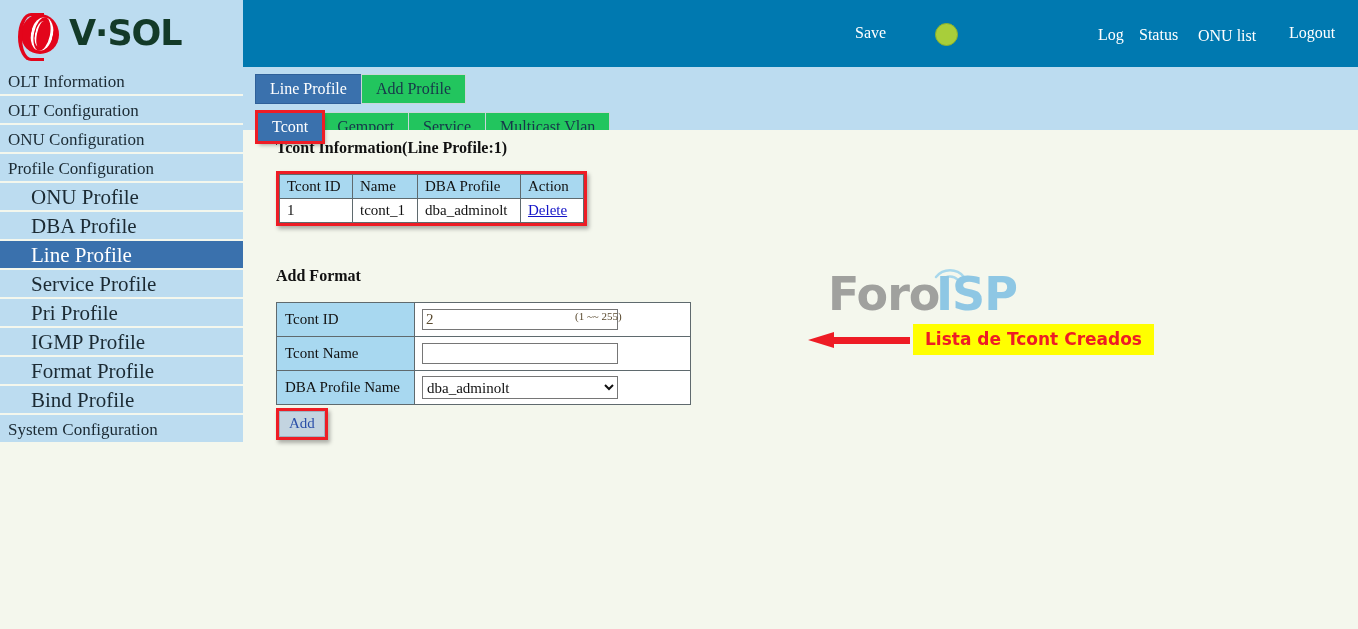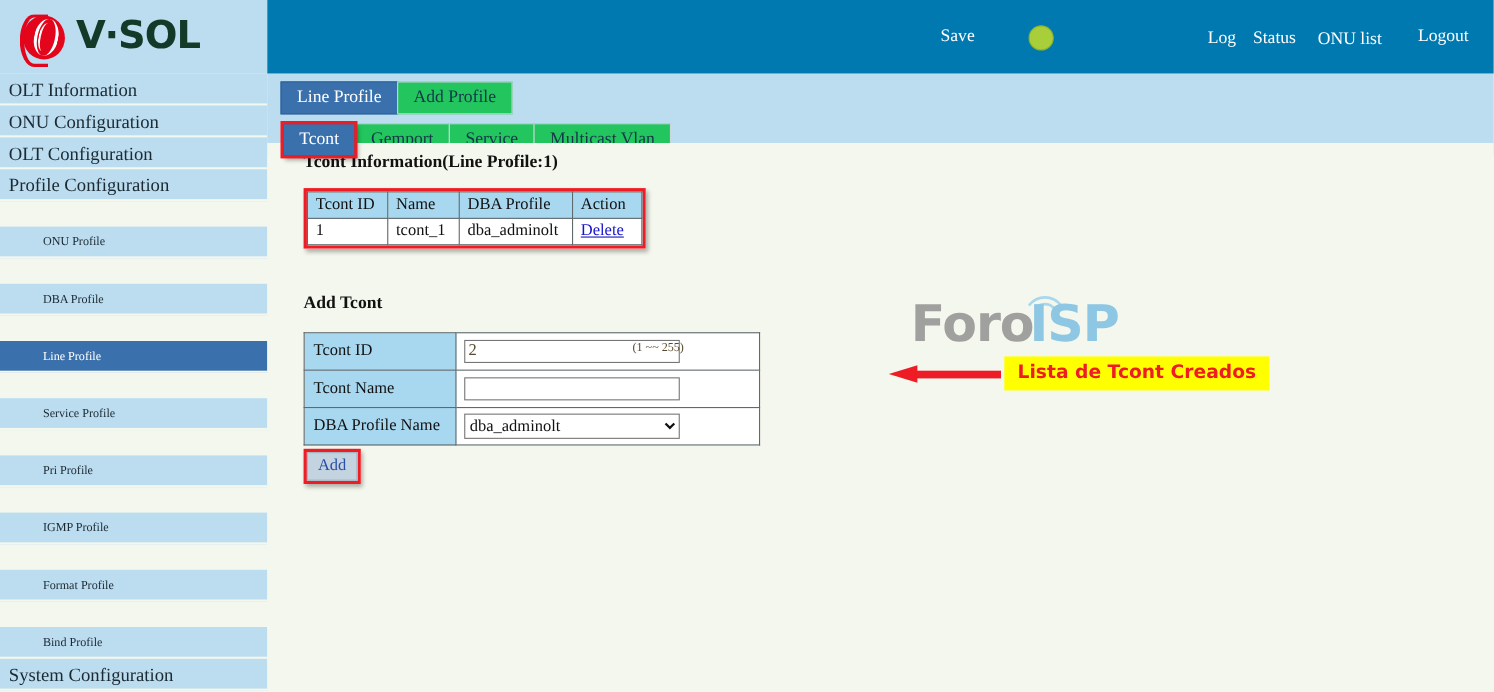--- a/index.html
+++ b/index.html
@@ -86,21 +86,21 @@
     color: #1b2a33;
     font-size: 17px;
     height: 29px;
     line-height: 29px;
     padding-left: 8px;
     border-bottom: 2px solid #f4f7ed;
     box-sizing: border-box;
     white-space: nowrap;
     overflow: hidden;
   }
-  .side-item.sub { padding-left: 39px; font-size: 11px; margin-top: 23px; }
+  .side-item.sub { padding-left: 31px; font-size: 21px; }
   .side-item.active { background: #3a71ad; color: #ffffff; }
 
   
   #topbar {
     position: absolute;
     left: 243px; top: 0;
     width: 1115px; height: 67px;
     background: #0079b0;
     color: #ffffff;
   }
@@ -337,22 +337,22 @@
         <div class="ball"></div>
         <div class="crescent"></div>
         <div class="swirl"></div>
         <div class="swirl2"></div>
       </div>
       <div id="logo-text">V·SOL</div>
     </div>
 
     <ul class="side-list" id="side-list">
         <li class="side-item">OLT Information</li>
+        <li class="side-item">OLT Configuration</li>
         <li class="side-item">ONU Configuration</li>
-        <li class="side-item">OLT Configuration</li>
         <li class="side-item">Profile Configuration</li>
         <li class="side-item sub">ONU Profile</li>
         <li class="side-item sub">DBA Profile</li>
         <li class="side-item sub active">Line Profile</li>
         <li class="side-item sub">Service Profile</li>
         <li class="side-item sub">Pri Profile</li>
         <li class="side-item sub">IGMP Profile</li>
         <li class="side-item sub">Format Profile</li>
         <li class="side-item sub">Bind Profile</li>
         <li class="side-item">System Configuration</li>
@@ -407,21 +407,21 @@
     </div>
 
     <svg id="annot-arrow" viewBox="0 0 106 20">
       <g transform="translate(2,2)">
         <polygon points="0,8 26,0 26,16" fill="#ee1c25"></polygon>
         <rect x="24" y="5" width="78" height="7" fill="#ee1c25"></rect>
       </g>
     </svg>
     <div id="annot-box">Lista de Tcont Creados</div>
 
-    <div class="sect-title" id="add-title">Add Tcont</div>
+    <div class="sect-title" id="add-title">Add Format</div>
 
     <div id="add-form-wrap">
       <table id="add-form">
         <tbody>
             <tr>
           <td class="lbl">Tcont ID</td>
           <td class="val">
             <input class="txtin" type="text" id="tcont-id-input" value="2" style="">
           </td>
         </tr>

